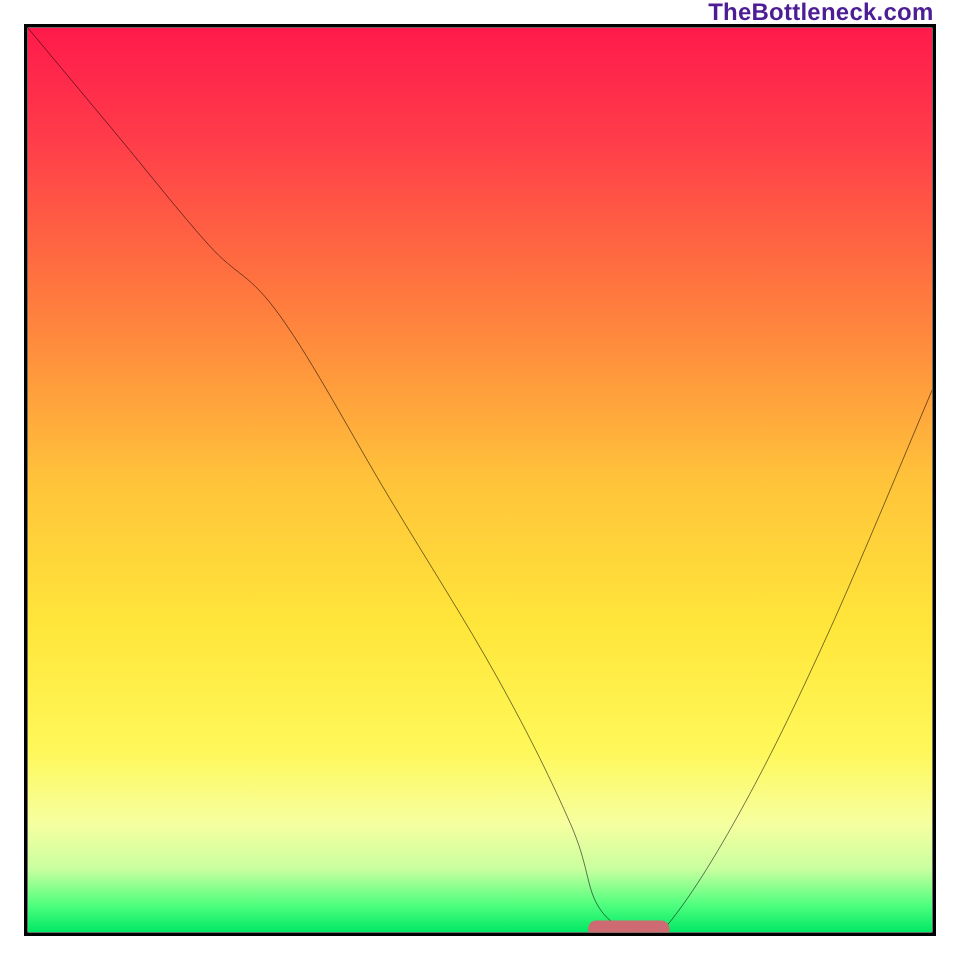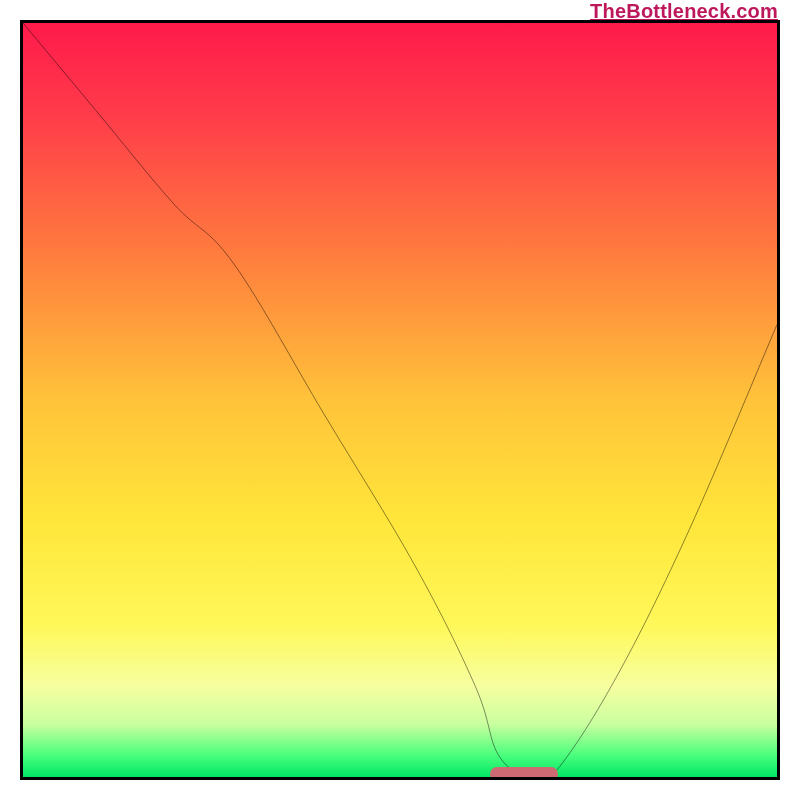--- a/index.html
+++ b/index.html
@@ -32,23 +32,22 @@
     position: absolute;
     inset: 0;
   }
   .watermark {
     position: absolute;
     top: 0px;
     right: 22px;
     font-family: Arial, Helvetica, sans-serif;
     font-size: 20px;
     font-weight: 600;
-    color: #be185d;
+    color: #4c1d95;
     letter-spacing: 0.2px;
-    text-decoration: underline;
   }
   svg.curve {
     position: absolute;
     inset: 0;
     width: 100%;
     height: 100%;
   }
   .marker {
     position: absolute;
     height: 14px;

